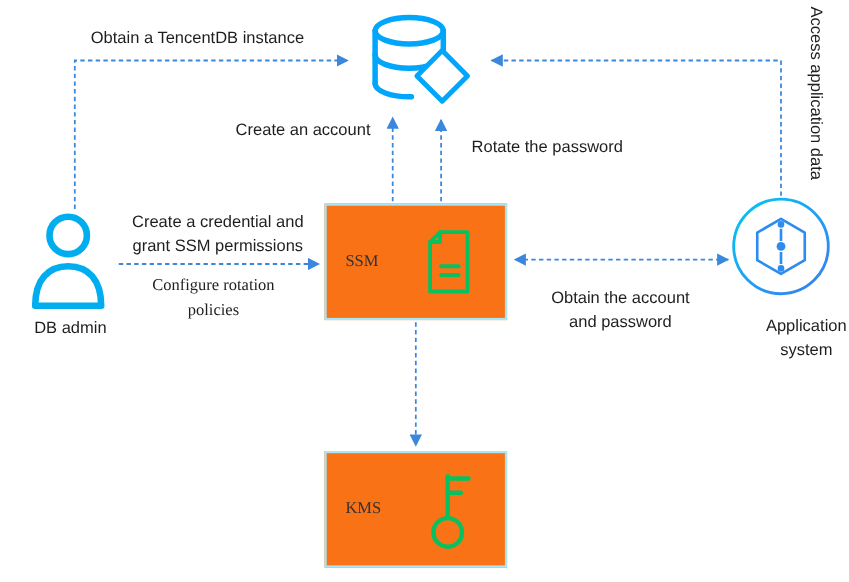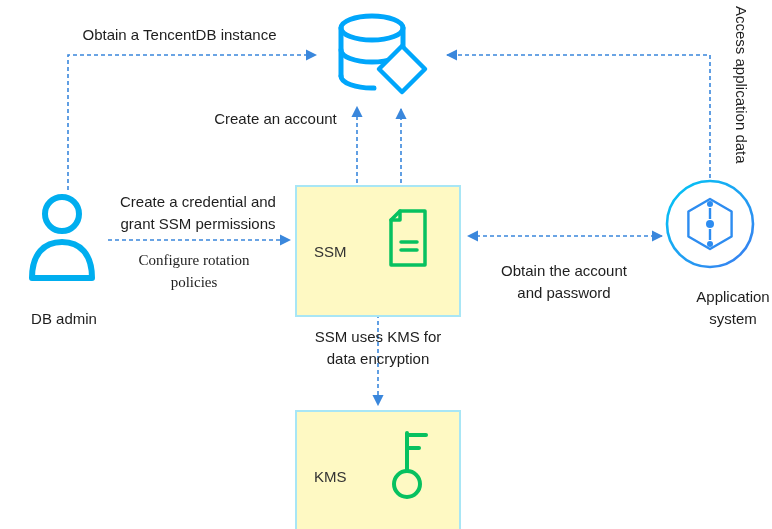--- a/index.html
+++ b/index.html
@@ -1,21 +1,21 @@
 <!DOCTYPE html>
 <html><head>
 <meta charset="utf-8">
 <style>
   * { margin:0; padding:0; box-sizing:border-box; }
   html,body { background:#ffffff; }
   body { font-family:"Liberation Sans", sans-serif; }
   .canvas { position:relative; width:772px; height:529px; background:#ffffff; overflow:hidden; }
   .lbl { position:absolute; font-size:15px; line-height:22px; color:#1e1e1e; text-align:center; }
   .vlbl { position:absolute; writing-mode:vertical-rl; font-size:15px; color:#1e1e1e; }
-  .node-box { position:absolute; width:166px; height:132px; border:2px solid #a8e6f5; background:#fef9c3; }
+  .node-box { position:absolute; width:166px; height:106px; border:2px solid #a8e6f5; background:#f97316;font-family:Liberation Serif, serif; }
   .node-label { position:absolute; left:17px; top:50%; transform:translateY(-50%); font-size:15px; color:#333333; }
   .icon { position:absolute; display:block; }
   svg.arrows { position:absolute; left:0; top:0; }
 </style>
 </head>
 <body>
 
 <div class="canvas">
 
   <svg class="arrows" width="772" height="529" viewBox="0 0 772 529">
@@ -92,29 +92,29 @@
     </g>
     <circle cx="46" cy="26" r="3" fill="#2d8cf0"></circle>
     <circle cx="46" cy="46" r="4" fill="#2d8cf0"></circle>
     <circle cx="46" cy="66" r="3" fill="#2d8cf0"></circle>
   </svg>
 
   <div class="lbl" style="left:62px; top:24px; width:235px;">Obtain a TencentDB instance</div>
 
   <div class="lbl" style="left:180px; top:108px; width:135px;margin-left:28px;">Create an account</div>
 
+  <div class="lbl" style="left:425px; top:123px; width:145px;">Rotate the password</div>
 
   <div class="vlbl" style="left:733px; top:6px; height:190px;">Access application data</div>
 
   <div class="lbl" style="left:106px; top:191px; width:184px;">Create a credential and grant SSM permissions</div>
 
   <div class="lbl" style="left:118px; top:249px; width:152px;font-family:Liberation Serif, serif;">Configure rotation policies</div>
 
-  <div class="lbl" style="left:14px; top:288px; width:100px;margin-top:20px;">DB admin</div>
+  <div class="lbl" style="left:14px; top:288px; width:100px;">DB admin</div>
 
 
   <div class="lbl" style="left:494px; top:260px; width:140px;">Obtain the account and password</div>
 
-  <div class="lbl" style="left:302px; top:326px; width:152px;">SSM uses KMS for data encryption</div>
 
   <div class="lbl" style="left:680px; top:286px; width:106px;">Application system</div>
 
 </div>
 
 </body></html>

